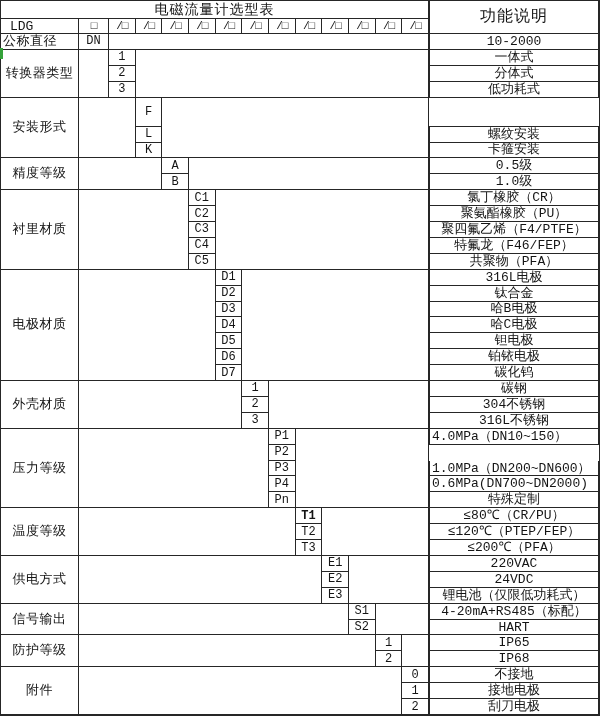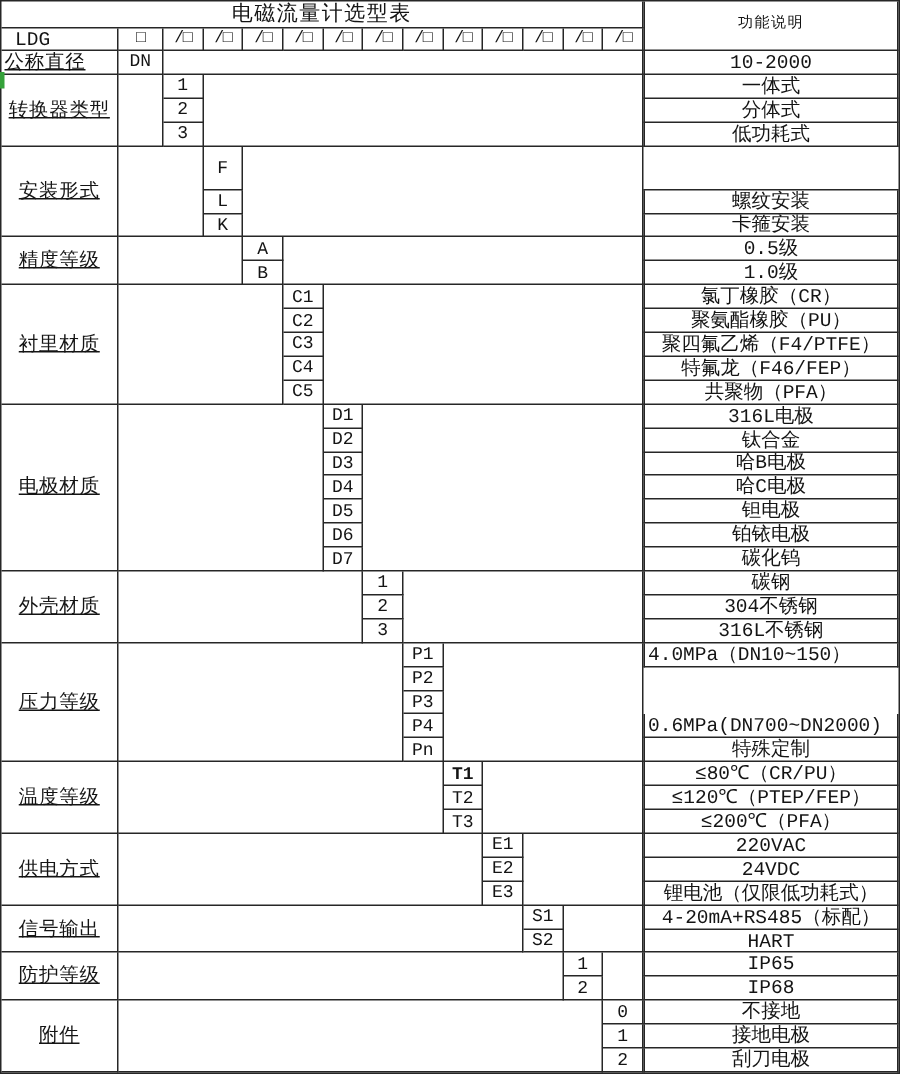--- a/index.html
+++ b/index.html
@@ -28,22 +28,22 @@
     border-right:1px solid var(--bc);
     border-bottom:1px solid var(--bc);
     display:flex;align-items:center;justify-content:center;
     font-size:13px;line-height:1;
     white-space:nowrap;overflow:hidden;
     color:var(--txt);
     font-family:"Liberation Mono","DejaVu Sans Mono","Liberation Sans",sans-serif;
   }
   .fcol{border-left:1px solid var(--bc);}       
   .title-cell{font-size:14px;letter-spacing:1px;}
-  .func-head{font-size:10px;letter-spacing:1px;}
-  .label{font-size:13px;letter-spacing:0.5px;text-decoration:underline;}
+  .func-head{font-size:16px;letter-spacing:1px;}
+  .label{font-size:13px;letter-spacing:0.5px;}
   .label-left{justify-content:flex-start;padding-left:2px;}
   .model-prefix{justify-content:flex-start;padding-left:9px;font-size:13px;}
   .code{font-size:12px;}
   .slot{font-size:11px;letter-spacing:-1px;}
   .desc{font-size:13px;}
   .desc.left{justify-content:flex-start;padding-left:2px;}
   .artifact{
     position:absolute;left:0;top:48px;width:3px;height:11px;
     background:#35a23a;
   }
@@ -142,20 +142,21 @@
       <div class="cell fcol desc" style="grid-area: 25 / 15;">304不锈钢</div>
       <div class="cell code" style="grid-area: 26 / 8;">3</div>
       <div class="cell fcol desc" style="grid-area: 26 / 15;">316L不锈钢</div>
       <div class="cell label" style="grid-area: 27 / 1 / span 5;">压力等级</div>
       <div class="cell" style="grid-area: 27 / 2 / span 5 / 9;"></div>
       <div class="cell" style="grid-area: 27 / 10 / span 5 / 15;"></div>
       <div class="cell code" style="grid-area: 27 / 9;">P1</div>
       <div class="cell fcol desc left" style="grid-area: 27 / 15;">4.0MPa（DN10~150）</div>
       <div class="cell code" style="grid-area: 28 / 9;">P2</div>
       <div class="cell code" style="grid-area: 29 / 9;">P3</div>
+      <div class="cell fcol desc left" style="grid-area: 29 / 15;">1.0MPa（DN200~DN600）</div>
       <div class="cell code" style="grid-area: 30 / 9;">P4</div>
       <div class="cell fcol desc left" style="grid-area: 30 / 15;">0.6MPa(DN700~DN2000)</div>
       <div class="cell code" style="grid-area: 31 / 9;">Pn</div>
       <div class="cell fcol desc" style="grid-area: 31 / 15;">特殊定制</div>
       <div class="cell label" style="grid-area: 32 / 1 / span 3;">温度等级</div>
       <div class="cell" style="grid-area: 32 / 2 / span 3 / 10;"></div>
       <div class="cell" style="grid-area: 32 / 11 / span 3 / 15;"></div>
       <div class="cell code" style="grid-area: 32 / 10; font-weight: bold;">T1</div>
       <div class="cell fcol desc" style="grid-area: 32 / 15;">≤80℃（CR/PU）</div>
       <div class="cell code" style="grid-area: 33 / 10;">T2</div>

